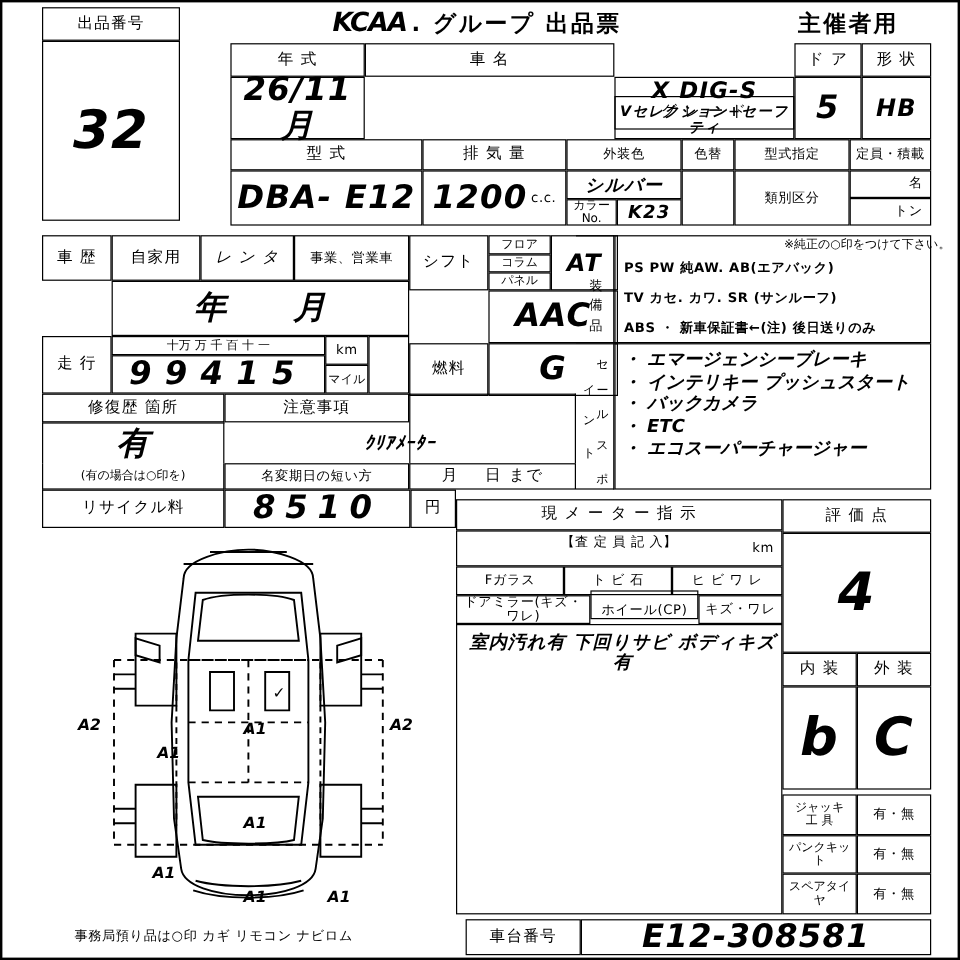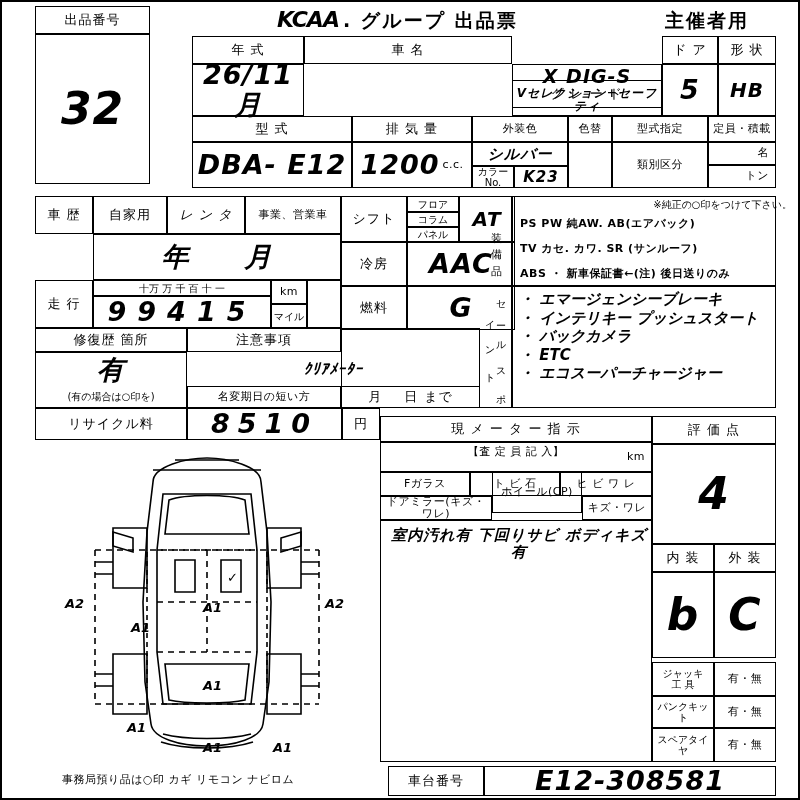--- a/index.html
+++ b/index.html
@@ -210,23 +210,20 @@
   <div class="box" style="left:405px; top:210px; width:52px; height:15px;">
     <span class="lbl-xs">コラム</span>
   </div>
   <div class="box" style="left:405px; top:225px; width:52px; height:15px;text-align:center;">
     <span class="lbl-xs">パネル</span>
   </div>
   <div class="box" style="left:457px; top:194px; width:56px; height:46px;">
     <span class="hw">AT</span>
   </div>
 
-  <div class="box" style="left:339px; top:240px; width:66px; height:44px;">
-    <span class="lbl">冷房</span>
-  </div>
   <div class="box" style="left:405px; top:240px; width:108px; height:44px;">
     <span class="hw hw-lg">AAC</span>
   </div>
 
   <div class="box" style="left:339px; top:284px; width:66px; height:44px;">
     <span class="lbl">燃料</span>
   </div>
   <div class="box" style="left:405px; top:284px; width:108px; height:44px;">
     <span class="hw hw-lg">G</span>
   </div>
@@ -382,21 +379,21 @@
   </div>
   <div class="box" style="left:468px; top:470px; width:90px; height:24px;">
     <span class="lbl-sm">ト ビ 石</span>
   </div>
   <div class="box" style="left:558px; top:470px; width:92px; height:24px;">
     <span class="lbl-sm">ヒ ビ ワ レ</span>
   </div>
   <div class="box" style="left:378px; top:494px; width:112px; height:24px;">
     <span class="lbl-sm">ドアミラー(キズ・ワレ)</span>
   </div>
-  <div class="box" style="left:490px; top:470px; width:90px; height:41px;">
+  <div class="box" style="left:490px; top:490px; width:90px; height:24px;align-items:flex-end;">
     <span class="lbl-sm">ホイール(CP)</span>
   </div>
   <div class="box" style="left:580px; top:494px; width:70px; height:24px;">
     <span class="lbl-sm">キズ・ワレ</span>
   </div>
 
   <div class="box" style="left:650px; top:414px; width:124px; height:28px;">
     <span class="lbl">評 価 点</span>
   </div>
 

